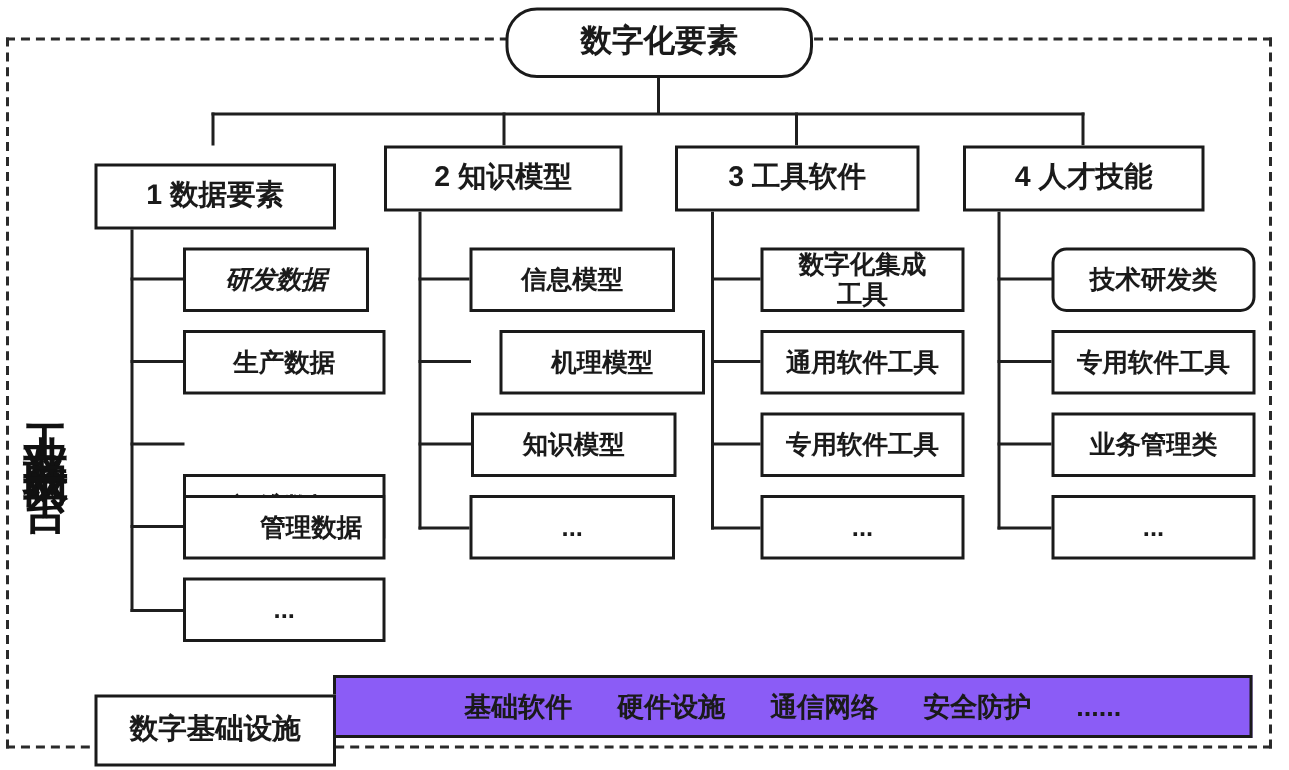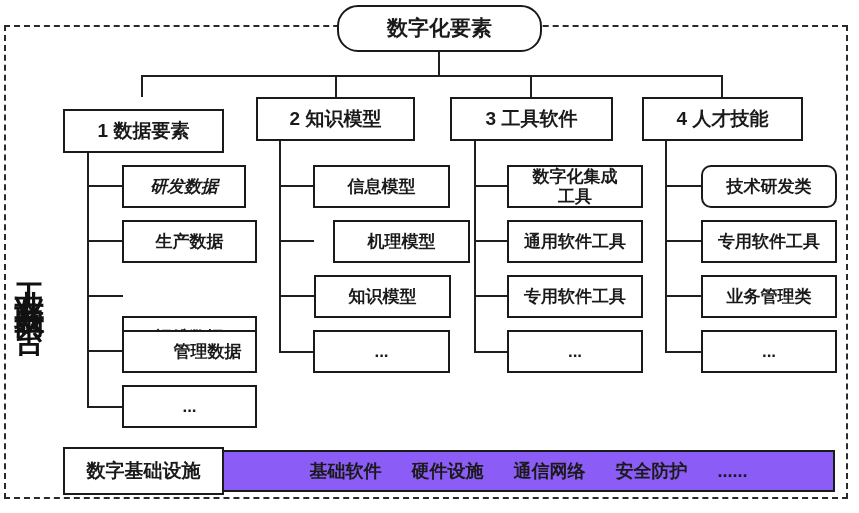--- a/index.html
+++ b/index.html
@@ -71,20 +71,21 @@
     align-items: center;
     justify-content: center;
     gap: 30px;
     font-size: 18px;
     font-weight: 700;
     z-index: 1;
   }
   .infra-label {
     font-size: 19px;
     z-index: 2;
+    margin-top: 16px;
   }
 </style>
 </head>
 <body>
 
 <div class="stage">
 
   <div class="dashed-frame"></div>
 
   <div class="vlabel">工业互联网平台</div>

